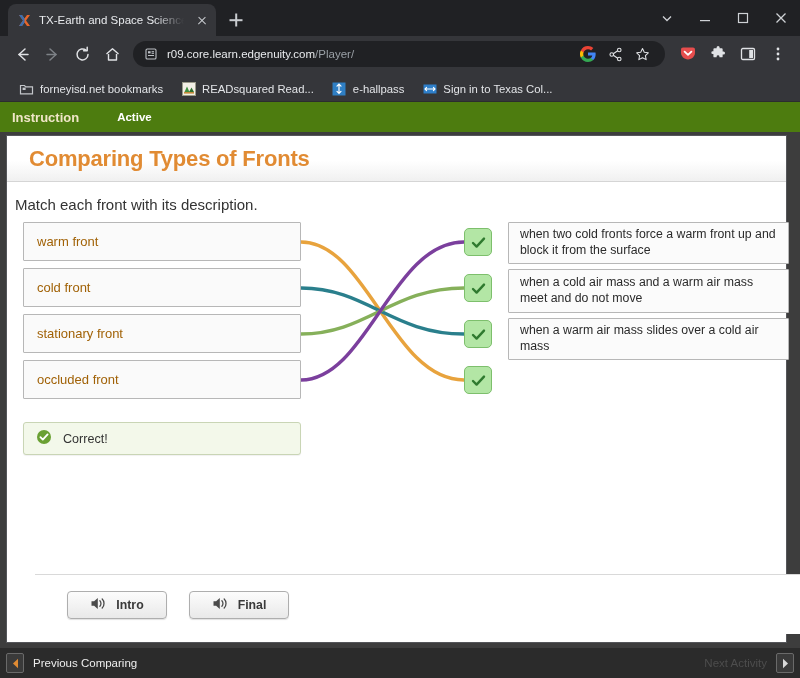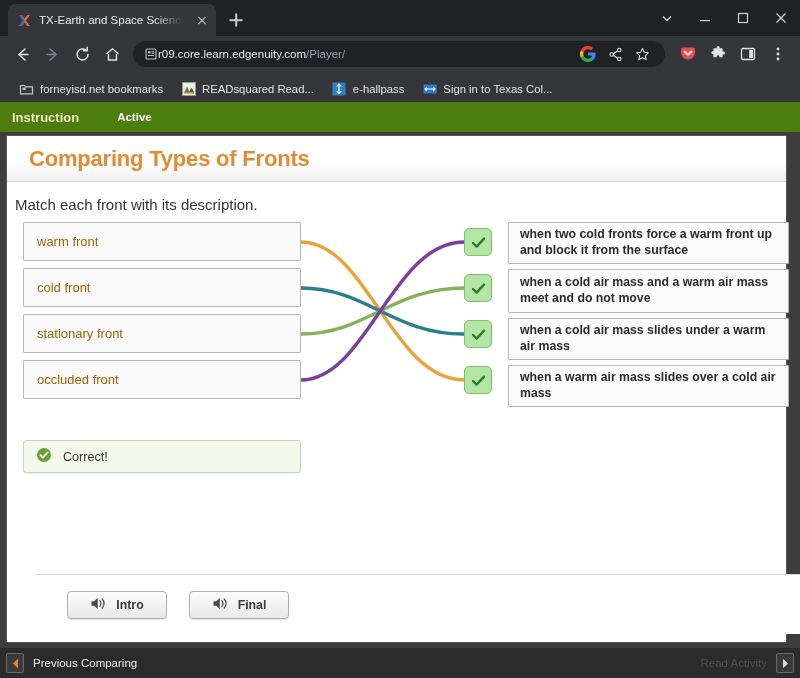--- a/index.html
+++ b/index.html
@@ -47,21 +47,21 @@
   }
   .wc { width: 38px; height: 36px; display: flex; align-items: center; justify-content: center; }
   .wc svg { display: block; }
 
   .toolbar {
     height: 36px; background: #35363a; display: flex; align-items: center; padding: 0 8px; gap: 2px;
   }
   .navbtn { width: 28px; height: 28px; display: flex; align-items: center; justify-content: center; border-radius: 50%; }
   .omnibox {
     flex: 1; height: 26px; background: #202124; border-radius: 13px; display: flex;
-    align-items: center; padding: 0 10px 0 11px; margin: 0 7px 0 5px; 
+    align-items: center; padding: 0 10px 0 11px; margin: 0 7px 0 5px; gap: 9px;
     min-width: 0;
   }
   .omnibox-icon { width: 14px; height: 14px; flex: 0 0 14px; }
   .omnibox-url { font-size: 11.5px; color: #e8eaed; white-space: nowrap; flex: 1; overflow: hidden; }
   .omnibox-url .path { color: #9aa0a6; }
   .omni-actions { display: flex; align-items: center; gap: 1px; }
   .omni-act { width: 26px; height: 26px; display: flex; align-items: center; justify-content: center; }
   .tb-icon { width: 28px; height: 28px; display: flex; align-items: center; justify-content: center; }
 
   .bookmarks {
@@ -106,38 +106,38 @@
   .front-box {
     height: 39px; border: 1px solid #b7b7b7; background: #fafafa;
     display: flex; align-items: center; padding-left: 13px; margin-bottom: 7px;
     font-size: 13px; color: #a16207; border-radius: 1px;
   }
 
   .right-col { position: absolute; left: 501px; top: 0; width: 281px; }
   .desc-box {
     min-height: 42px; border: 1px solid #b7b7b7; background: #fbfbfb;
     display: flex; align-items: center; padding: 5px 8px 5px 11px; margin-bottom: 5px;
-    font-size: 12.3px; color: #2b2b2b; line-height: 1.28; border-radius: 1px; font-weight: bold;
+    font-size: 12.3px; color: #2b2b2b; line-height: 1.28; border-radius: 1px;
   }
   .desc-1 { height: 41px; }
   .desc-2 { height: 44px; }
   .desc-3 { height: 42px; }
   .desc-4 { height: 42px; }
 
   .check-col { position: absolute; left: 457px; top: 0; width: 32px; }
   .check-badge {
     width: 28px; height: 28px; border-radius: 5px; background: #b3e6a5;
     border: 1.4px solid #7dbf6c; display: flex; align-items: center; justify-content: center;
     position: absolute;
   }
 
   .lines-svg { position: absolute; left: 0; top: 0; width: 800px; height: 200px; pointer-events: none; }
 
   .feedback {
-    position: absolute; left: 16px; top: 258px; width: 278px; height: 33px;
+    position: absolute; left: 16px; top: 240px; width: 278px; height: 33px;
     border: 1px solid #c9d5b5; background: #f3f8ea; border-radius: 3px;
     display: flex; align-items: center; padding-left: 12px; gap: 11px;
     box-shadow: 0 1px 1px rgba(0,0,0,0.06);
   }
   .feedback-text { font-size: 12.6px; color: #333; }
 
   .panel-footer {
     position: absolute; left: 0; bottom: 0; width: 100%; height: 60px;
     border-top: 1px solid #d9d9d9; background: #ffffff;
     display: flex; align-items: center; padding-left: 32px; gap: 22px; margin-left: 28px;
@@ -402,23 +402,20 @@
             </span>
           </div>
 
           <div class="right-col">
             <div class="desc-box desc-1">
               <span>when two cold fronts force a warm front up and block it from the surface</span>
             </div>
             <div class="desc-box desc-2">
               <span>when a cold air mass and a warm air mass meet and do not move</span>
             </div>
-            <div class="desc-box desc-3">
-              <span>when a cold air mass slides under a warm air mass</span>
-            </div>
             <div class="desc-box desc-4">
               <span>when a warm air mass slides over a cold air mass</span>
             </div>
           </div>
         </div>
 
         <div class="feedback">
           <span>
             <svg width="16" height="16" viewBox="0 0 16 16">
                 <circle cx="8" cy="8" r="7" fill="#6aa033"></circle>
@@ -457,21 +454,21 @@
     <div class="bottom-bar">
       <div class="nav-group">
         <span class="nav-arrow">
           <svg width="9" height="11" viewBox="0 0 9 11">
               <path d="M7 0.8 L2 5.5 L7 10.2 Z" fill="#e08b33"></path>
             </svg>
         </span>
         <span class="nav-label">Previous Comparing</span>
       </div>
       <div class="nav-group">
-        <span class="nav-label dim">Read Activity</span>
+        <span class="nav-label dim">Next Activity</span>
         <span class="nav-arrow">
           <svg width="9" height="11" viewBox="0 0 9 11">
               <path d="M2 0.8 L7 5.5 L2 10.2 Z" fill="#d8d8d8"></path>
             </svg>
         </span>
       </div>
     </div>
 
   </div>
 </div>

